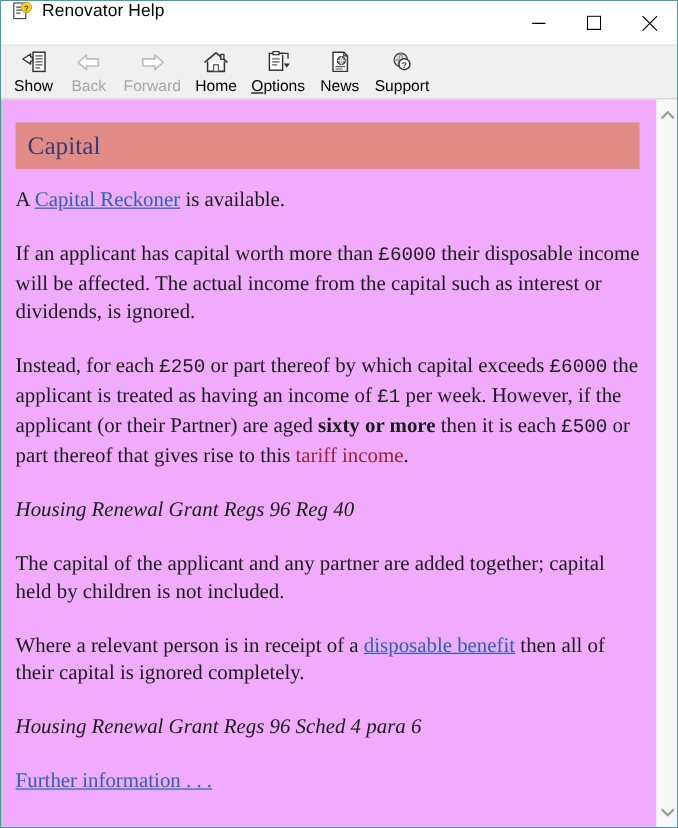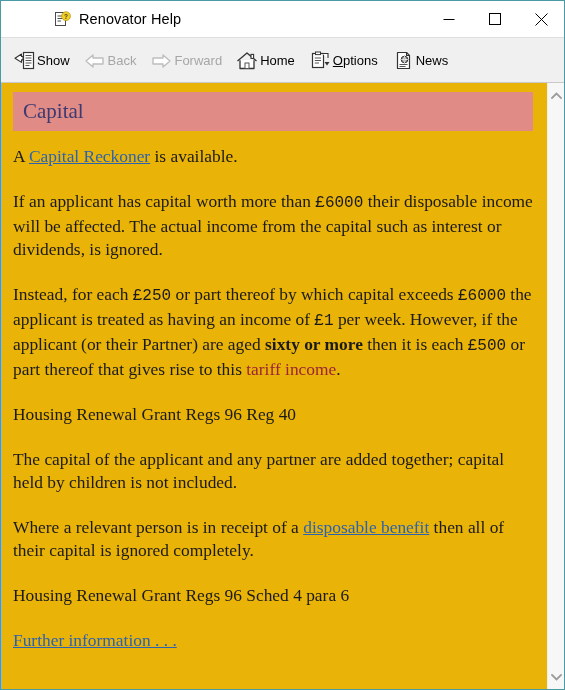--- a/index.html
+++ b/index.html
@@ -24,23 +24,22 @@
     display: flex;
     flex-direction: column;
   }
 
   
   .titlebar {
     height: 36px;
     flex: 0 0 36px;
     background: #ffffff;
     display: flex;
-    align-items: center;
+    align-items: flex-start;
     position: relative;
-    padding-left: 44px;
   }
   .app-icon {
     width: 17px;
     height: 17px;
     margin-left: 9px;
     margin-right: 8px;
     position: relative;
     flex: 0 0 auto;
   }
   .title-text {
@@ -77,21 +76,21 @@
     display: flex;
     align-items: flex-start;
     padding-left: 4px;
     box-sizing: border-box;
   }
   .tbtn {
     height: 44px;
     min-width: 46px;
     padding: 1px 6px 0 6px;
     display: flex;
-    flex-direction: row;
+    flex-direction: column;
     align-items: center;
     justify-content: flex-start;
     background: transparent;
     box-sizing: border-box;
   }
   .tbtn .glyph {
     height: 23px;
     width: 26px;
     display: flex;
     align-items: center;
@@ -112,23 +111,23 @@
   
   .content-wrap {
     flex: 1 1 auto;
     display: flex;
     min-height: 0;
     background: #fdeed8;
     border-left: 1px solid #9fb8bd;
   }
   .doc {
     flex: 1 1 auto;
-    background: #eab308;
+    background: #f0abfc;
     overflow: hidden;
-    padding: 9px 14px 0 11px;
+    padding: 19px 14px 0 11px;
     box-sizing: border-box;
     font-family: "Liberation Serif", serif;
     font-size: 17.4px;
     line-height: 23px;
     color: #1a1a1a;
   }
 
   .heading-banner {
     background: #e08b86;
     padding: 6px 0 7px 10px;
@@ -138,20 +137,21 @@
     font-family: "Liberation Serif", serif;
     font-size: 21px;
     line-height: 26px;
     color: #3c3a72;
   }
 
   .doc p {
     margin: 0 0 22px 0;
   }
   .doc p.cite {
+    font-style: italic;
     margin-bottom: 22px;
   }
   .doc p.last { margin-bottom: 12px; }
 
   a.doclink {
     color: #2c63b0;
     text-decoration: underline;
     text-align: right;
   }
   .money {
@@ -295,20 +295,31 @@
           <path d="M15.5 1.5 L15.5 4.5 L18.5 4.5" fill="none" stroke="#333" stroke-width="1.1"></path>
           <circle cx="13.5" cy="8.5" r="3.3" fill="#8f8f8f" stroke="#333" stroke-width="1"></circle>
           <path d="M10.2 8.5 h6.6 M13.5 5.2 q2 3.3 0 6.6 q-2 -3.3 0 -6.6" fill="none" stroke="#eeeeee" stroke-width="0.8"></path>
           <line x1="8.5" y1="13.5" x2="16.5" y2="13.5" stroke="#555" stroke-width="1"></line>
           <line x1="8.5" y1="15.5" x2="14.5" y2="15.5" stroke="#555" stroke-width="1"></line>
         </svg>
       </span>
       <span class="tlabel">News</span>
     </div>
 
+    <div class="tbtn">
+      <span class="glyph">
+        <svg width="24" height="20" viewBox="0 0 24 20">
+          <circle cx="11" cy="8" r="5.6" fill="#dcdcdc" stroke="#4a4a4a" stroke-width="1.1"></circle>
+          <path d="M5.4 8 h11.2 M11 2.4 q3 5.6 0 11.2 q-3 -5.6 0 -11.2" fill="none" stroke="#8a8a8a" stroke-width="0.9"></path>
+          <circle cx="14" cy="11.5" r="4.6" fill="#ffffff" stroke="#333" stroke-width="1.2"></circle>
+          <text x="14" y="14.4" font-family="'Liberation Sans',sans-serif" font-size="7" font-weight="bold" fill="#333" text-anchor="middle">?</text>
+        </svg>
+      </span>
+      <span class="tlabel">Support</span>
+    </div>
 
   </div>
 
   <div class="content-wrap">
 
     <div class="doc">
 
       <div class="heading-banner">
         <span class="htext">Capital</span>
       </div>

